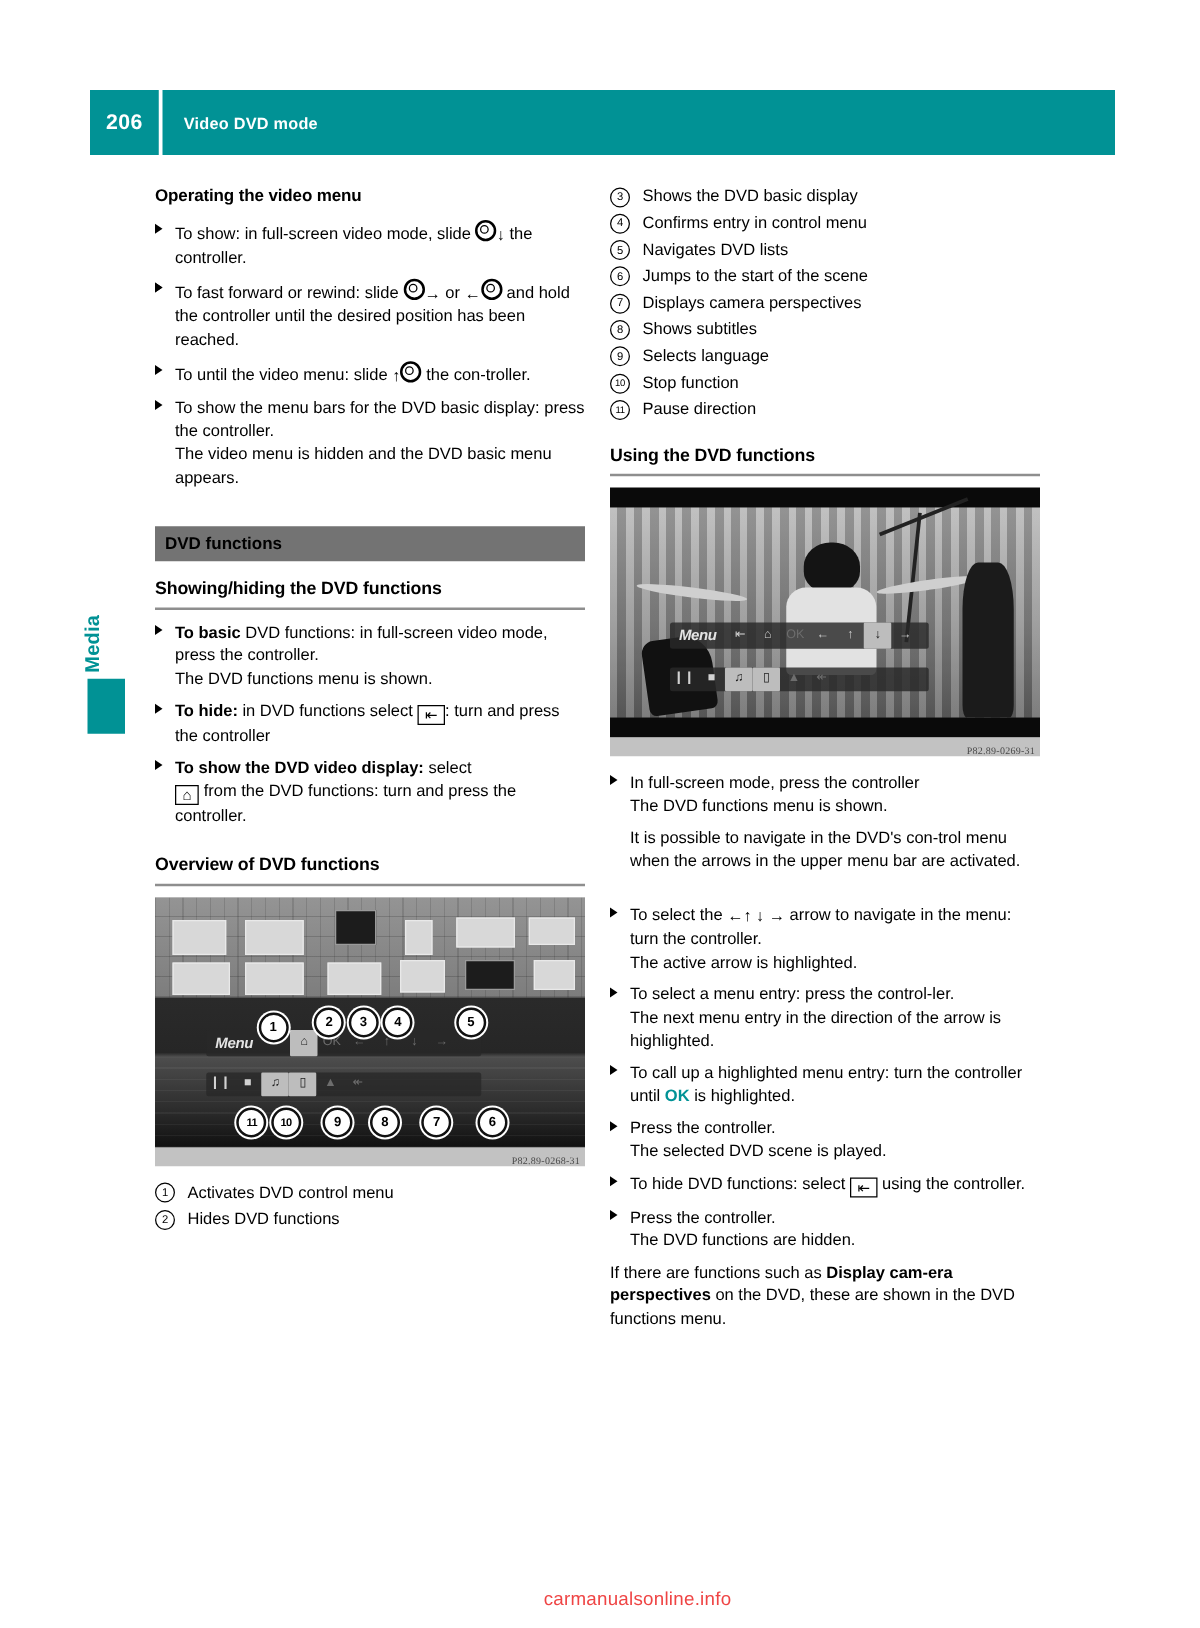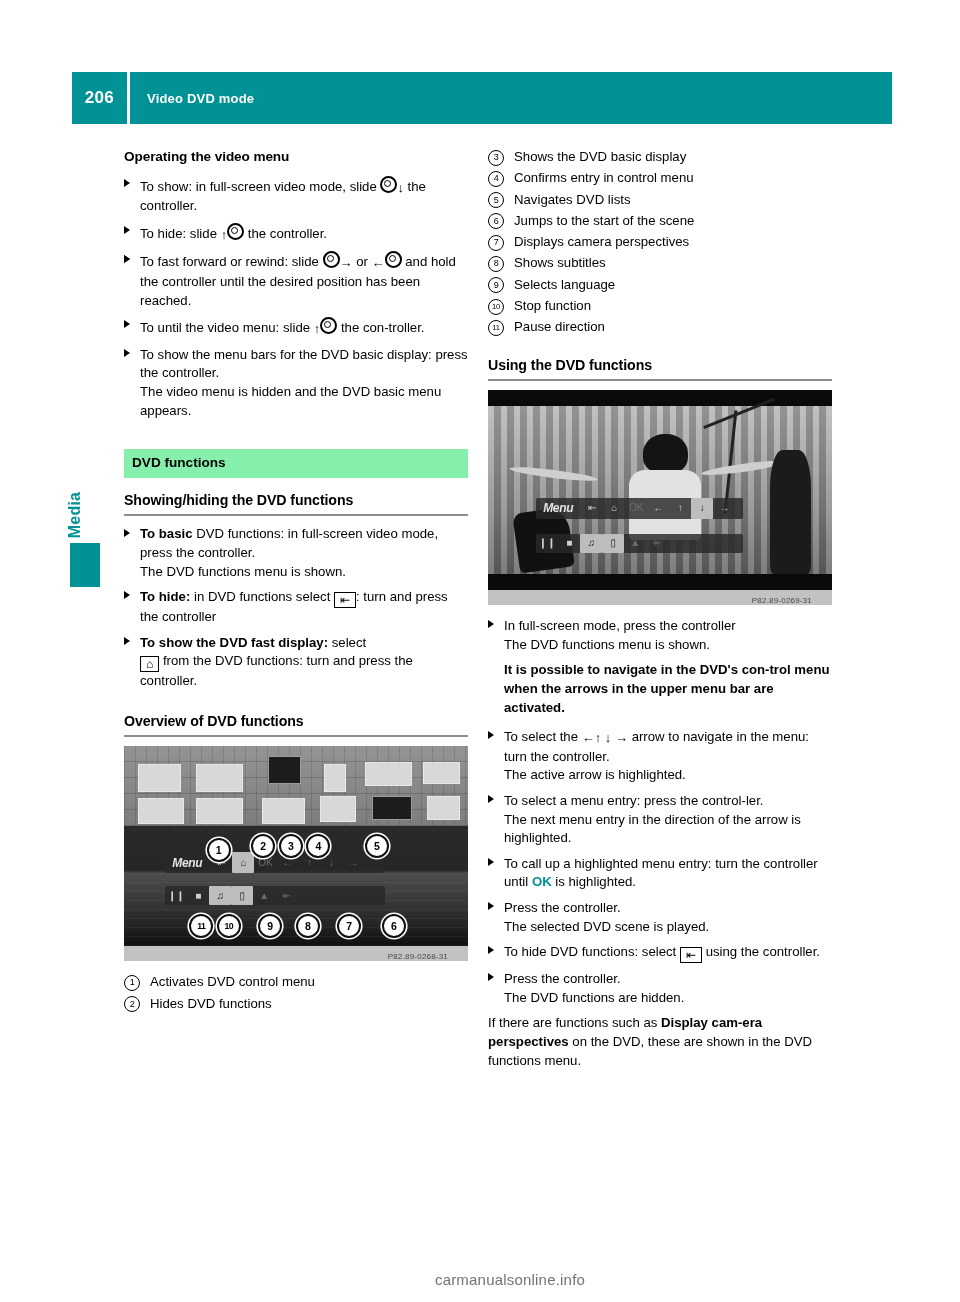--- a/index.html
+++ b/index.html
@@ -61,41 +61,41 @@
     font-size:13.6px;font-weight:bold;margin:0 0 9px 0;
     letter-spacing:-.1px;
   }
   h3.ruled{
     font-size:14.2px;font-weight:bold;margin:0 0 0 0;
     padding-bottom:5px;letter-spacing:-.1px;
   }
   .rule{border-top:2px solid #8e8e8e;margin-bottom:9px;}
 
   .graybar{
-    background:#86efac;
+    background:#737373;
     font-size:13.6px;font-weight:bold;
     padding:5px 0 5px 8px;
     margin:0 0 13px 0;
   }
 
   
   .item{
     position:relative;
     padding-left:16px;
     margin-bottom:7px;
   }
   .item > .bx{
     position:absolute;left:0;top:3.2px;
     width:0;height:0;
     border-left:6px solid #000;
     border-top:4.2px solid transparent;
     border-bottom:4.2px solid transparent;
   }
   .plain{margin-bottom:7px;}
-  .indent{padding-left:16px;margin-bottom:11px;font-weight:bold;}
+  .indent{padding-left:16px;margin-bottom:24px;}
   .numrow{
     position:relative;padding-left:26px;
     margin-bottom:3.3px;line-height:18px;
   }
   .circnum{
     position:absolute;left:0;top:1.5px;
     display:inline-flex;align-items:center;justify-content:center;
     width:14px;height:14px;border:1.1px solid #000;border-radius:50%;
     font-size:9px;line-height:1;font-weight:normal;
     letter-spacing:-.3px;
@@ -125,23 +125,23 @@
   
   .figure{position:relative;margin:6px 0 12px 0;}
   .figure .photo{
     width:100%;display:block;position:relative;overflow:hidden;
     background:#6d6d6d;
   }
   .figure .capbar{
     background:#c2c2c2;height:15px;position:relative;
   }
   .figure .capbar span{
-    position:absolute;right:20px;top:2px;
+    position:absolute;right:4px;top:2px;
     font-size:8px;color:#4a4a4a;letter-spacing:.2px;
-    font-family:Liberation Sans, sans-serif;
+    font-family:Liberation Serif, serif;
   }
 
   
   #fig1 .photo{height:200px;background:
      linear-gradient(180deg,#8a8a8a 0%,#7f7f7f 38%,#2a2a2a 40%,#262626 62%,#555 64%,#4e4e4e 78%,#141414 80%,#0d0d0d 100%);
   }
   .bricks{position:absolute;left:0;top:0;width:100%;height:40%;
     background:
       repeating-linear-gradient(0deg, rgba(0,0,0,.16) 0 1px, rgba(0,0,0,0) 1px 16px),
       repeating-linear-gradient(90deg, rgba(0,0,0,.12) 0 1px, rgba(0,0,0,0) 1px 11px),
@@ -226,21 +226,21 @@
     background:#111;border-radius:18% 40% 10% 10%;transform:rotate(-8deg);
   }
   .figureright{
     position:absolute;left:82%;top:30%;width:12%;height:62%;
     background:#1b1b1b;border-radius:30% 30% 8% 8%;
   }
 
   
   .footer{
     position:absolute;left:0;bottom:14px;width:100%;
-    text-align:center;color:#737373;font-size:15px;
+    text-align:center;color:#ef4444;font-size:15px;
     letter-spacing:.2px;
     padding-left:60px;box-sizing:border-box;
   }
 </style>
 </head>
 <body>
 
 <div class="header">
   <div class="pagenum">206</div>
   <div class="divider"></div>
@@ -256,26 +256,20 @@
 
   <h3 class="sub">Operating the video menu</h3>
 
   <div class="item">
     <span class="bx"></span>
     <span>To show: in full-screen video mode, slide</span>
     <span class="ctrl"></span><span class="ar">↓</span>
     <span>the controller.</span>
   </div>
 
-  <div class="item">
-    <span class="bx"></span>
-    <span>To hide: slide</span>
-    <span class="ar">↑</span><span class="ctrl"></span>
-    <span>the controller.</span>
-  </div>
 
   <div class="item">
     <span class="bx"></span>
   </div>
 
   <div class="item">
     <span class="bx"></span>
     <span>To fast forward or rewind: slide</span>
     <span class="ctrl"></span><span class="ar">→</span>
     <span>or</span>
@@ -310,21 +304,21 @@
   </div>
 
   <div class="item">
     <span class="bx"></span>
     <b class="bd">To hide:</b><span> in DVD functions select</span>
     <span class="boxicon">⇤</span><span>: turn and press the controller</span>
   </div>
 
   <div class="item">
     <span class="bx"></span>
-    <b class="bd">To show the DVD fast display:</b><span> select</span><br>
+    <b class="bd">To show the DVD video display:</b><span> select</span><br>
     <span class="boxicon">⌂</span>
     <span>from the DVD functions: turn and press the controller.</span>
   </div>
 
   <div style="height:14px"></div>
 
   <h3 class="ruled">Overview of DVD functions</h3>
   <div class="rule"></div>
 
   <div class="figure" id="fig1">

